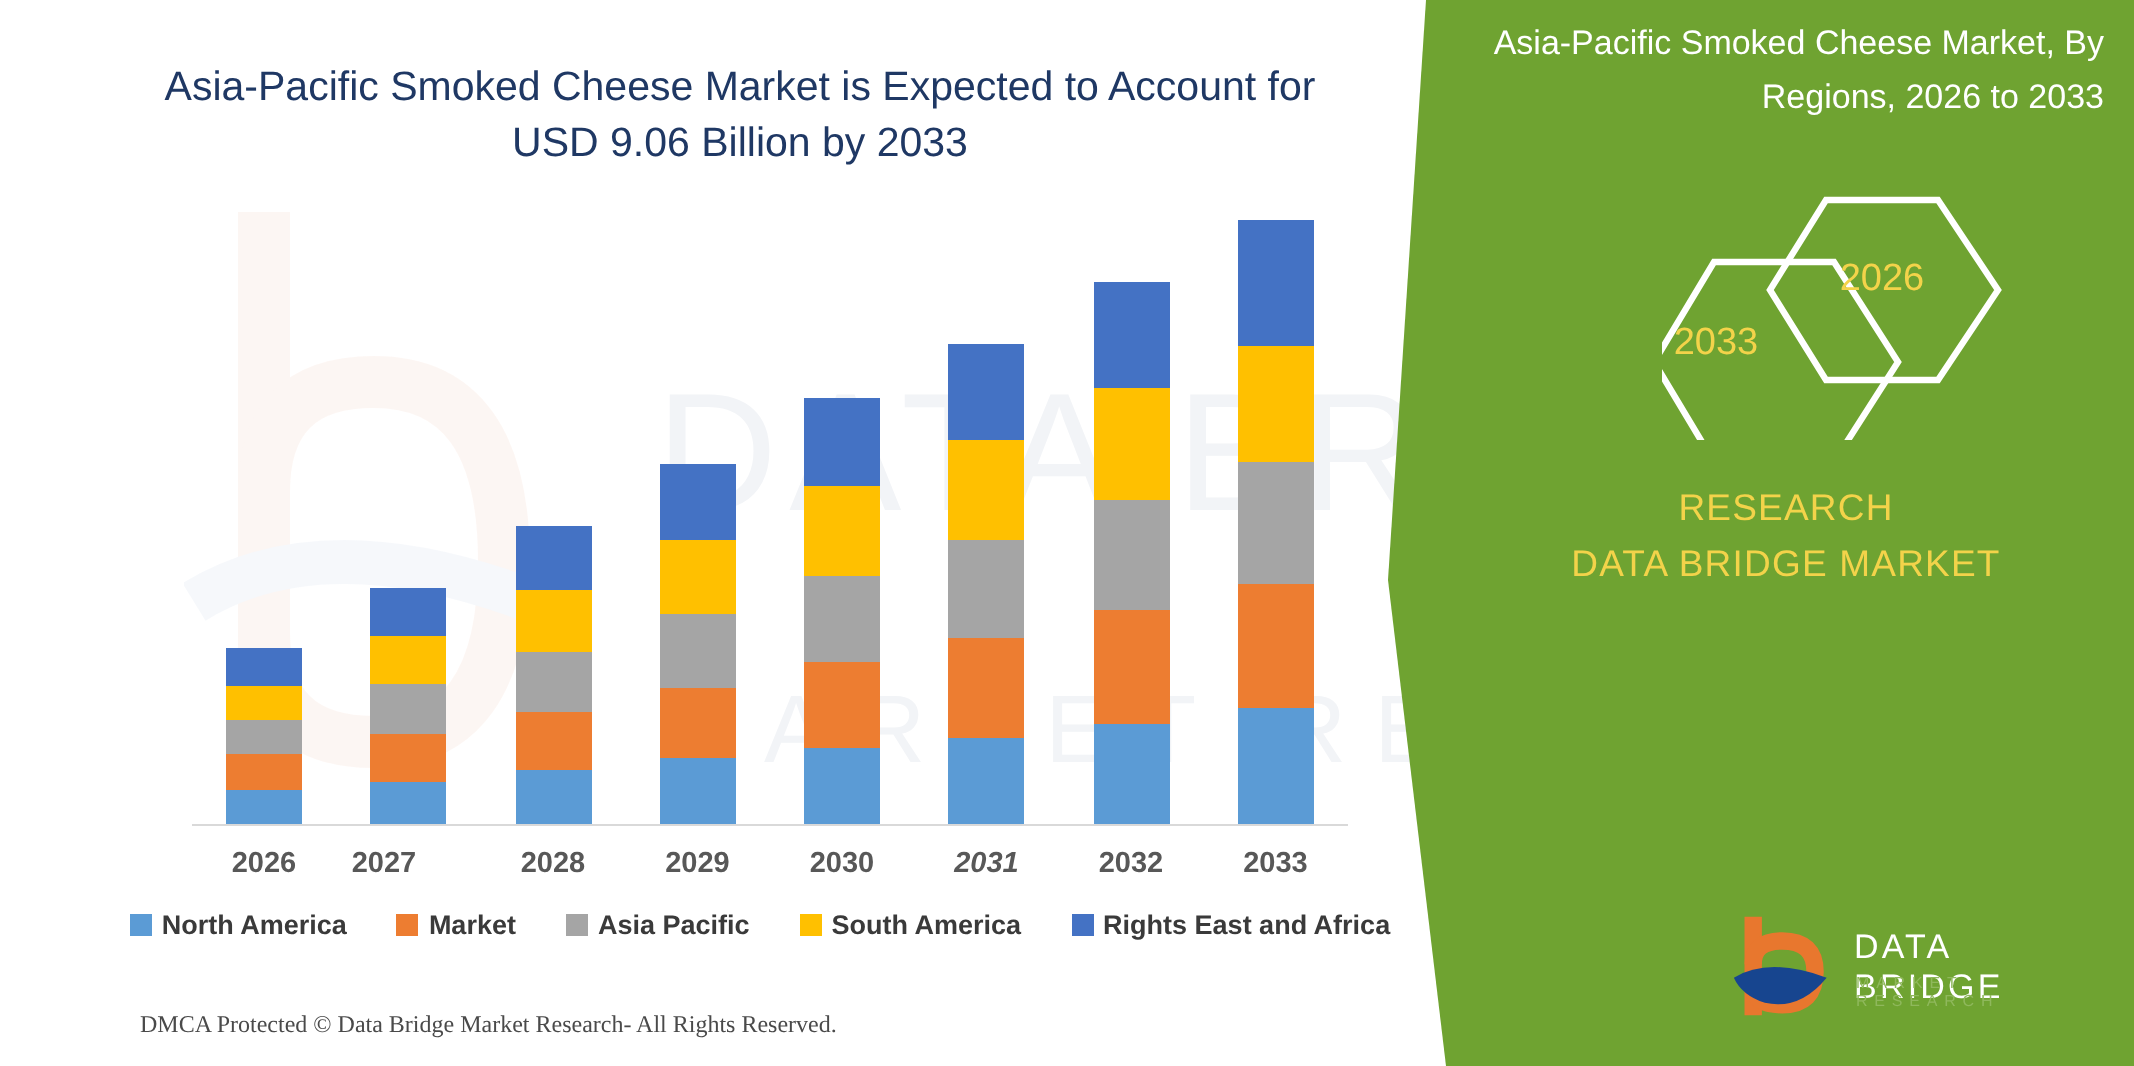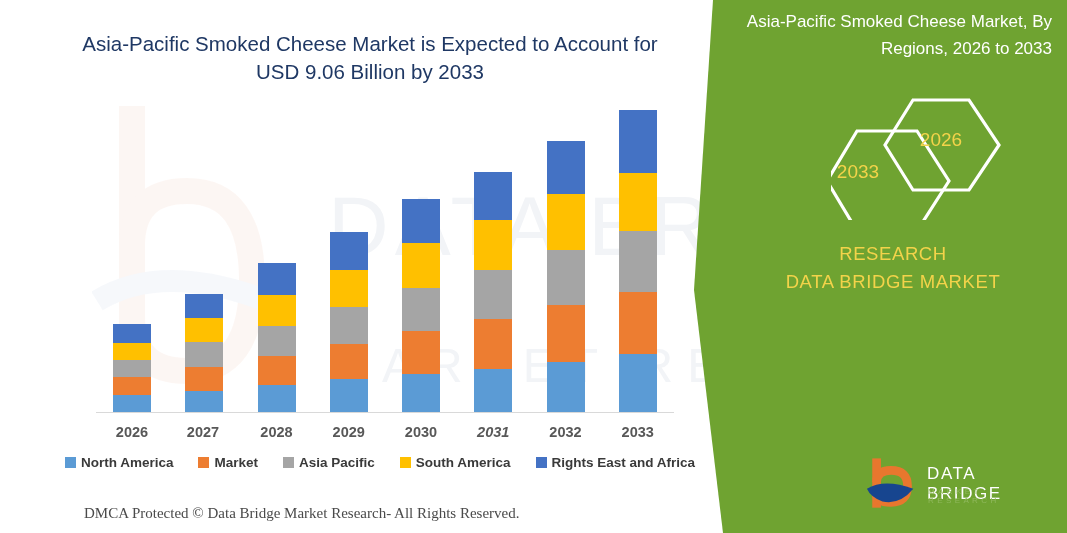--- a/index.html
+++ b/index.html
@@ -149,24 +149,23 @@
   }
 
   
   #footer {
     position: absolute;
     left: 70px;
     top: 505px;
     width: 620px;
     display: flex;
     font-family: "Liberation Serif", serif;
-    font-size: 15px;
+    font-size: 12px;
     color: #4a4a4a;
     z-index: 4;
-    margin-left: 14px;
   }
 
   
   #green-panel {
     position: absolute;
     left: 0; top: 0;
     width: 1067px; height: 533px;
     z-index: 5;
     pointer-events: none;
   }
@@ -326,21 +325,21 @@
             <div class="seg" title="South America 2033: 1.74" style="height: 58px; background: rgb(255, 192, 0);"></div>
             <div class="seg" title="Asia Pacific 2033: 1.85" style="height: 61.6667px; background: rgb(165, 165, 165);"></div>
             <div class="seg" title="Europe 2033: 1.85" style="height: 61.6667px; background: rgb(237, 125, 49);"></div>
             <div class="seg" title="North America 2033: 1.74" style="height: 58px; background: rgb(91, 155, 213);"></div>
           </div>
         </div>
       </div>
     <div id="axis-line" style="background: rgb(217, 217, 217);"></div>
     <div id="x-labels">
         <div class="x-label" style="left: 0px;">2026</div>
-        <div class="x-label" style="left: 71px; text-align: center;">2027</div>
+        <div class="x-label" style="left: 60px; text-align: center;">2027</div>
         <div class="x-label" style="left: 144.5px;">2028</div>
         <div class="x-label" style="left: 216.75px;">2029</div>
         <div class="x-label" style="left: 289px;">2030</div>
         <div class="x-label" style="left: 361.25px; font-style: italic;">2031</div>
         <div class="x-label" style="left: 433.5px;">2032</div>
         <div class="x-label" style="left: 505.75px;">2033</div>
       </div>
 
     <div id="legend">
         <div class="legend-item">

